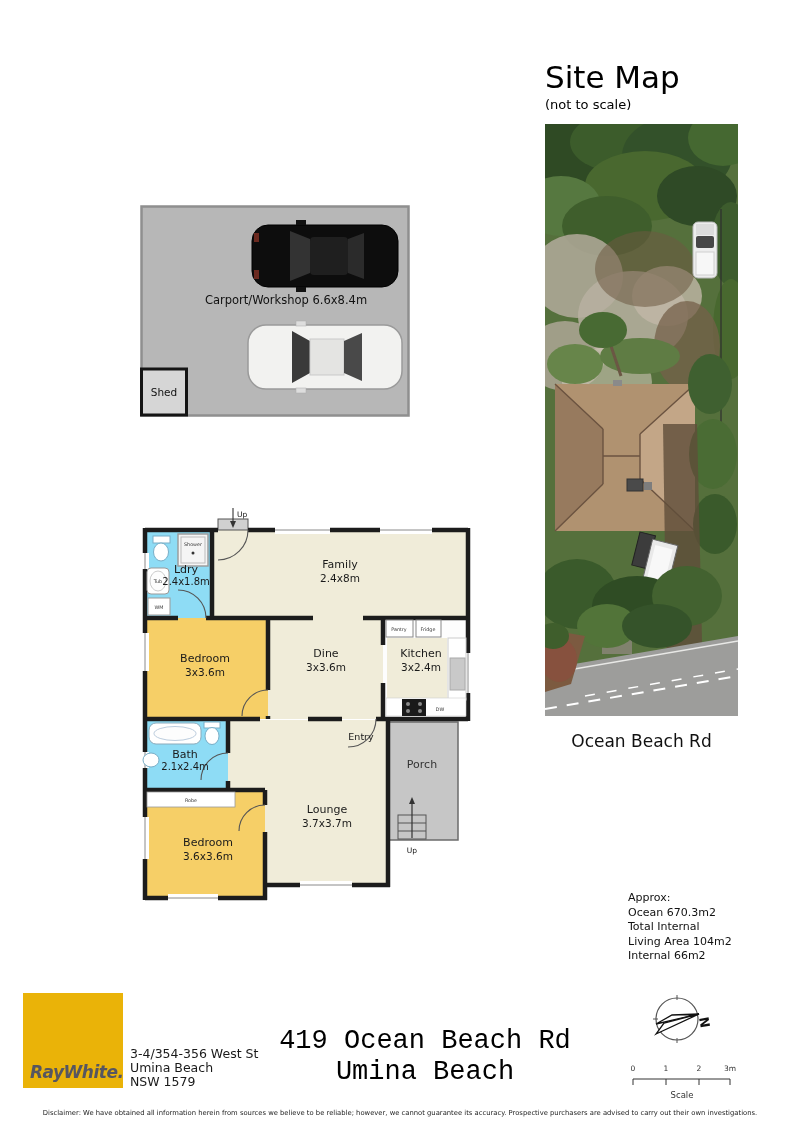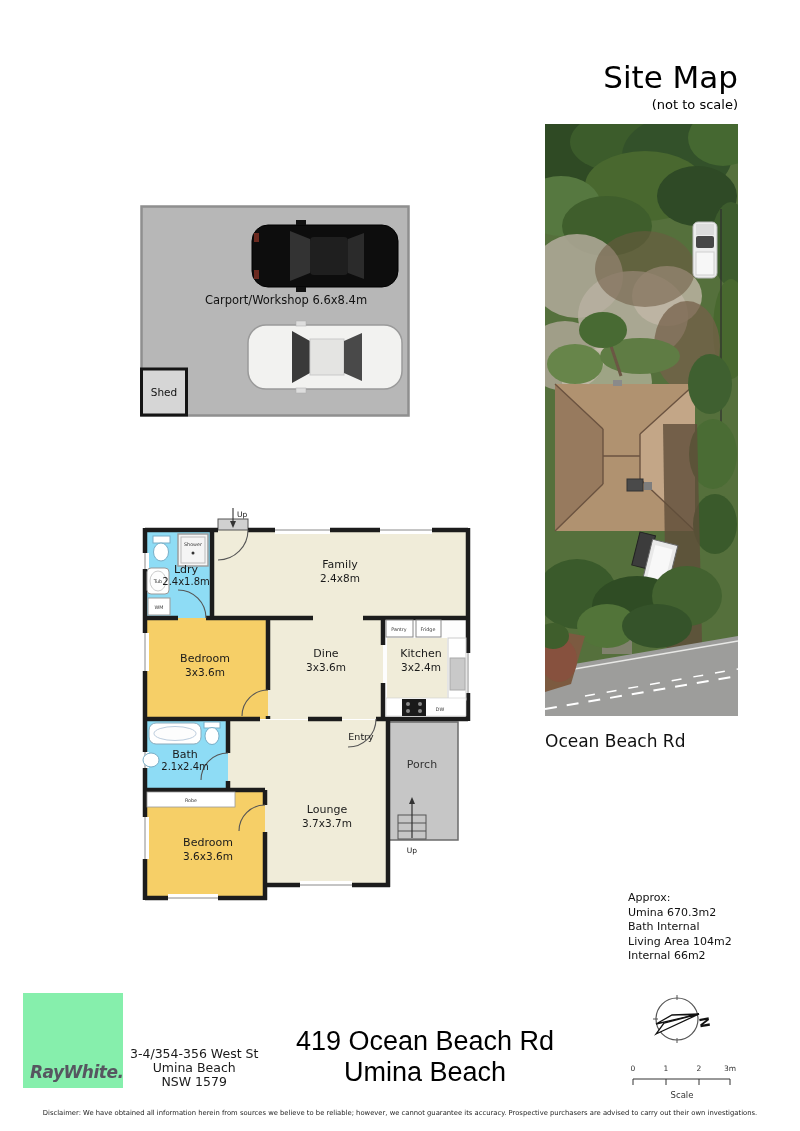--- a/index.html
+++ b/index.html
@@ -1,33 +1,33 @@
 <!DOCTYPE html>
 <html><head>
 <meta charset="utf-8">
 <style>
   html,body{margin:0;padding:0;background:#fff;}
   #page{position:relative;width:800px;height:1131px;background:#fff;overflow:hidden;
         font-family:"DejaVu Sans","Liberation Sans",sans-serif;color:#111;}
   .abs{position:absolute;}
   
-  #sitemap-head{left:545px;top:60px;width:193px;text-align:right;}
+  #sitemap-head{left:545px;top:60px;width:193px;text-align:left;}
   #sitemap-title{font-size:31px;color:#000;line-height:34px;}
   #sitemap-sub{font-size:13px;color:#000;margin-top:3px;}
-  #road-label{left:545px;top:731px;width:193px;font-size:17px;}
+  #road-label{left:545px;top:731px;width:193px;text-align:center;font-size:17px;}
   
   #areas{left:628px;top:891px;font-size:11px;line-height:14.6px;color:#111;}
   
-  #rw-box{left:23px;top:993px;width:100px;height:95px;background:#86efac;}
+  #rw-box{left:23px;top:993px;width:100px;height:95px;background:#eab308;}
   #rw-logo{position:absolute;left:7px;bottom:6px;font-size:17px;font-weight:bold;
            font-style:italic;color:#565660;letter-spacing:-0.5px;}
-  #office{left:130px;top:1047px;font-size:12.5px;line-height:13.8px;color:#1a1a1a;text-align:center;}
+  #office{left:130px;top:1047px;font-size:12.5px;line-height:13.8px;color:#1a1a1a;}
   
   #prop-title{left:175px;top:1026px;width:500px;text-align:center;
-              font-family:Liberation Sans, sans-serif;font-size:27px;line-height:31px;color:#000;}
+              font-family:Liberation Mono, monospace;font-size:27px;line-height:31px;color:#000;}
   
   #disclaimer{left:0;top:1109px;width:800px;text-align:center;font-size:6.8px;color:#222;}
   svg text{font-family:"DejaVu Sans","Liberation Sans",sans-serif;}
 </style>
 </head>
 <body>
 
 <div id="page">
 
   <div class="abs" id="sitemap-head">
@@ -284,22 +284,22 @@
       <text x="68" y="355" font-size="10.5">3.6x3.6m</text>
       <text x="187" y="308" font-size="11">Lounge</text>
       <text x="187" y="322" font-size="10.5">3.7x3.7m</text>
       <text x="221" y="235" font-size="9.5">Entry</text>
       <text x="282" y="263" font-size="11" fill="#333">Porch</text>
     </g>
   </svg>
 
   <div class="abs" id="areas">
     <div>Approx:</div>
-    <div>Umina 670.3m2</div>
-    <div>Bath Internal</div>
+    <div>Ocean 670.3m2</div>
+    <div>Total Internal</div>
     <div>Living Area 104m2</div>
     <div>Internal 66m2</div>
   </div>
 
   <div class="abs" id="rw-box">
     <span id="rw-logo">RayWhite.</span>
   </div>
   <div class="abs" id="office">
     <div>3-4/354-356 West St</div>
     <div>Umina Beach</div>

